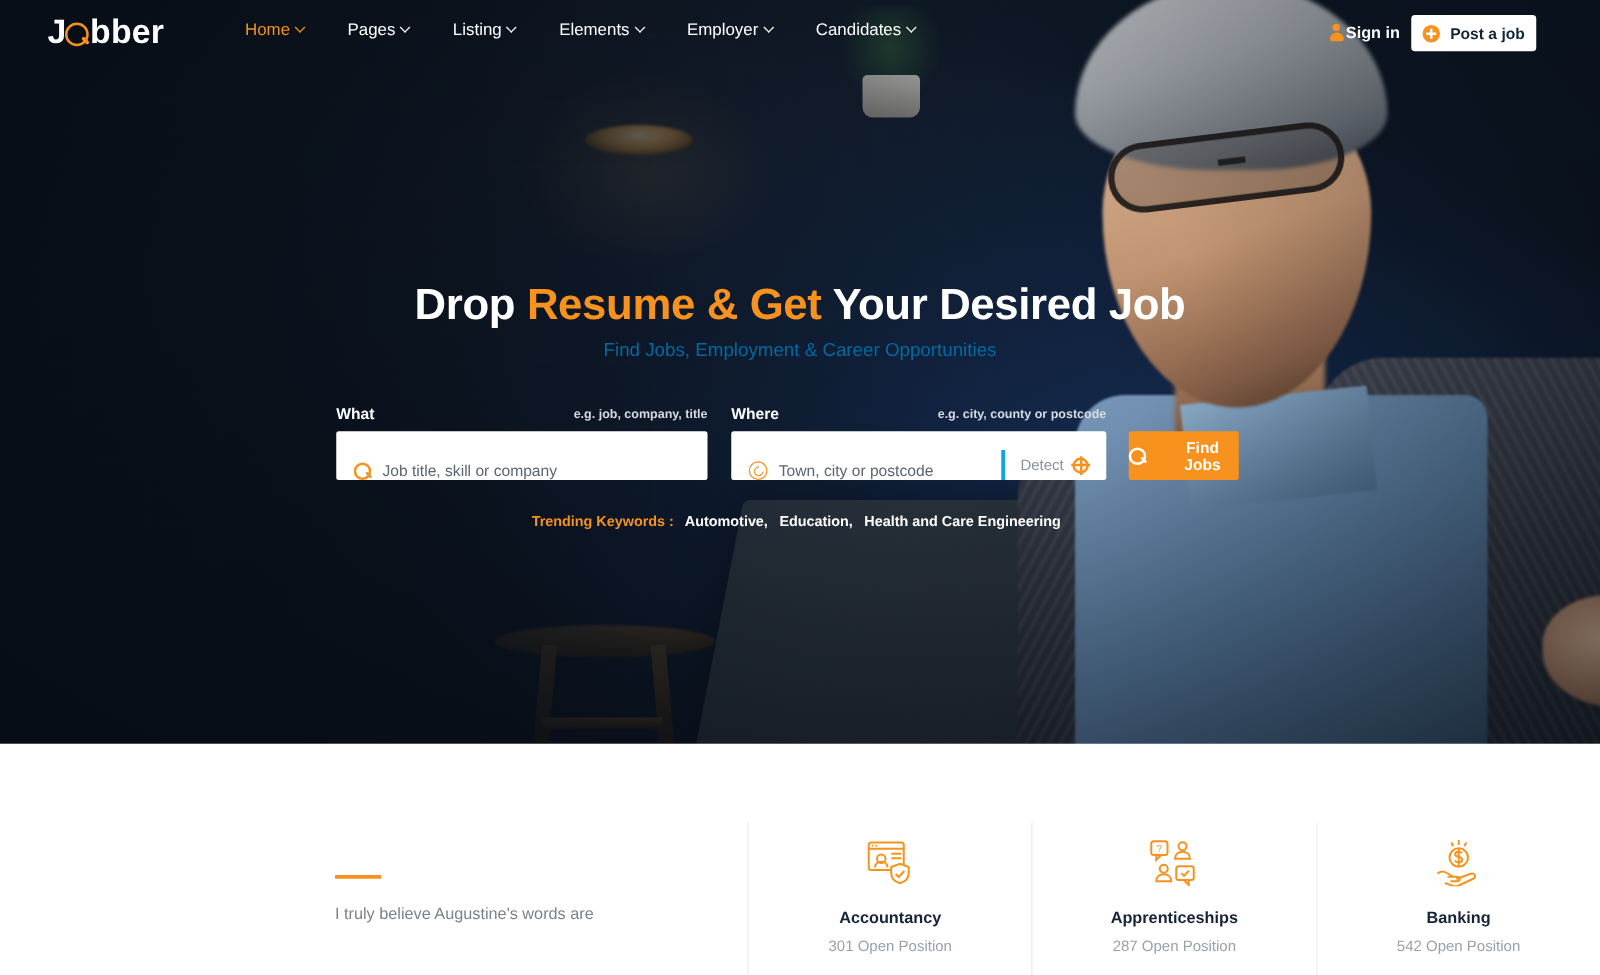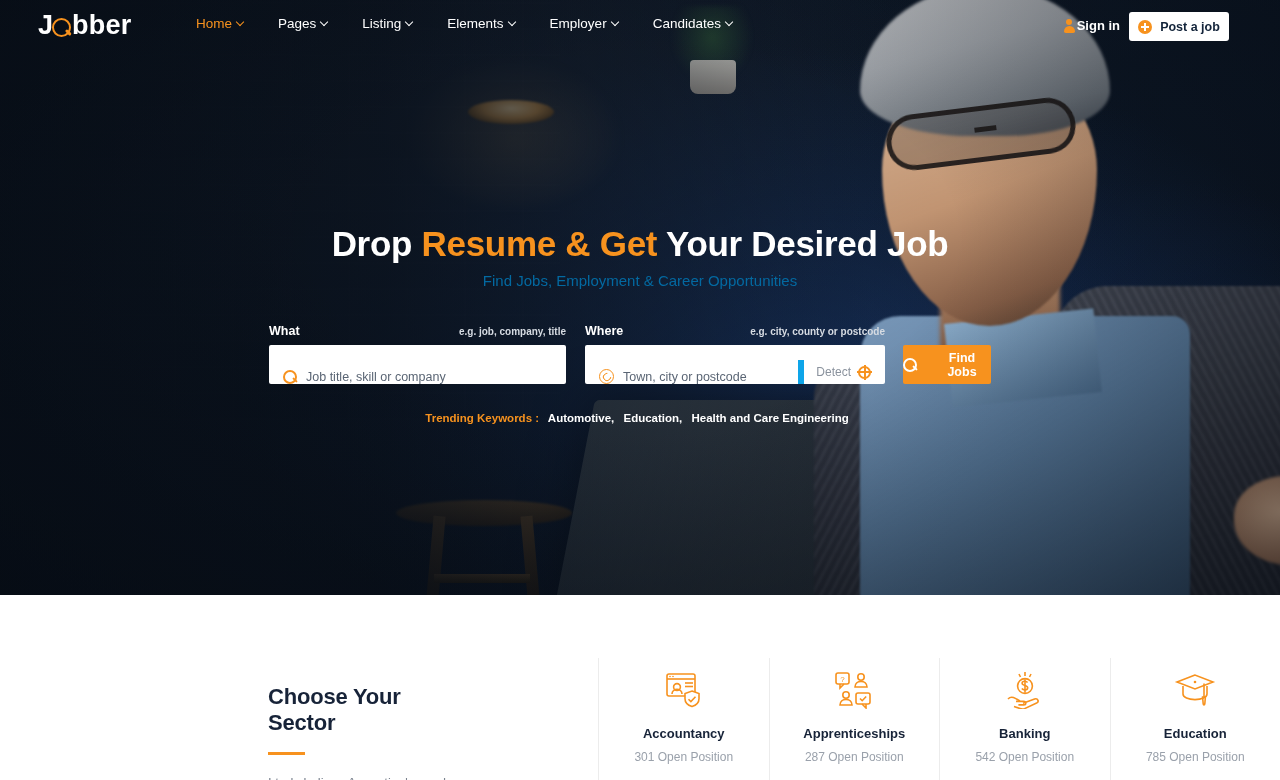--- a/index.html
+++ b/index.html
@@ -277,21 +277,21 @@
     width: 15px; height: 15px; border-radius: 50%; border: 1.6px solid #f7921e;
     position: relative; flex: none; margin-right: 9px;
   }
   .loc-icon:after {
     content: ""; position: absolute; left: 3.4px; top: 3.4px; width: 6px; height: 6px;
     border-radius: 50%; border: 1.6px solid #f7921e; border-right-color: transparent;
     transform: rotate(-40deg);
   }
   .detect {
     display: flex; align-items: center; gap: 7px; padding-left: 12px;
-    border-left: 6px solid #0ea5e9; height: 24px; cursor: pointer;
+    border-left: 3px solid #0ea5e9; height: 24px; cursor: pointer;
   }
   .detect-text { font-size: 12px; color: #8a929d; }
   .target-icon {
     width: 13px; height: 13px; border-radius: 50%;
     border: 2px solid #f7921e; position: relative; flex: none;
   }
   .target-icon:before, .target-icon:after {
     content: ""; position: absolute; background: #f7921e;
   }
   .target-icon:before { left: -3px; top: 3.5px; width: 15px; height: 2px; }
@@ -466,22 +466,20 @@
     <div class="trending">
       <span class="tk-label">Trending Keywords :</span>
       <span class="tk">Automotive,</span>
       <span class="tk">Education,</span>
       <span class="tk">Health and Care Engineering</span>
     </div>
   </div>
 
   <div class="sectors">
     <div class="sec-head">
-      <div class="sec-title">Choose Your
-Sector</div>
       <div class="sec-rule"></div>
       <div class="sec-desc">I truly believe Augustine's words are</div>
     </div>
 
     <div class="cards">
 
       <div class="card">
         <div class="card-icon">
           <svg width="40" height="38" viewBox="0 0 40 38" fill="none" stroke="#f7921e" stroke-width="1.6">
             <rect x="3" y="3" width="28" height="22" rx="2"></rect>
@@ -530,30 +528,17 @@
             <line x1="20" y1="8.2" x2="20" y2="21.8"></line>
             <path d="M3 28c2.4-2.6 5-2 7.4-.6l4.6 2.6"></path>
             <path d="M11 30.4h7.4c1.6 0 2.4.8 2.4 1.8 0 1-.8 1.7-2.2 1.7h-5.2"></path>
             <path d="M18 32.2l11.6-4.2c1.6-.6 3 .4 3.4 1.4.4 1-.2 2-1.4 2.6L19.6 37.6c-1.6.8-3 .6-4.6 0L9 35.4"></path>
           </svg>
         </div>
         <div class="card-title">Banking</div>
         <div class="card-count">542 Open Position</div>
       </div>
 
-      <div class="card">
-        <div class="card-icon">
-          <svg width="42" height="38" viewBox="0 0 42 38" fill="none" stroke="#f7921e" stroke-width="1.6">
-            <path d="M21 4L3 11l18 7 18-7z"></path>
-            <circle cx="21" cy="11" r="1.3" fill="#f7921e" stroke="none"></circle>
-            <path d="M9 15v8c0 3.4 5.4 5.6 12 5.6s12-2.2 12-5.6v-8"></path>
-            <line x1="30" y1="12.6" x2="30" y2="26"></line>
-            <path d="M28.6 26h2.8l-.6 7c-.2 1.4-1.4 1.4-1.6 0z"></path>
-          </svg>
-        </div>
-        <div class="card-title">Education</div>
-        <div class="card-count">785 Open Position</div>
-      </div>
 
     </div>
   </div>
 
 </div>
 
 </body></html>

